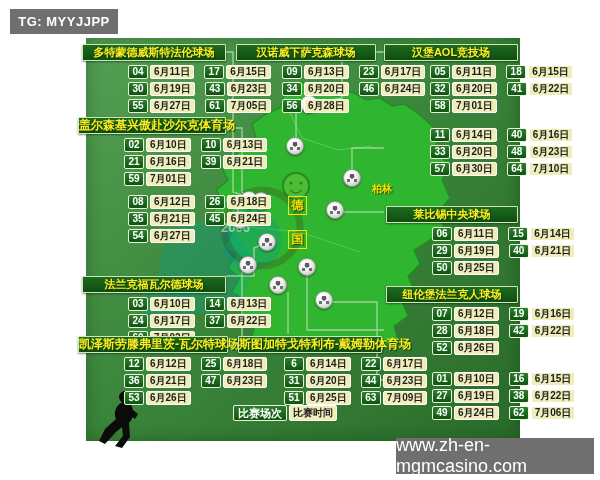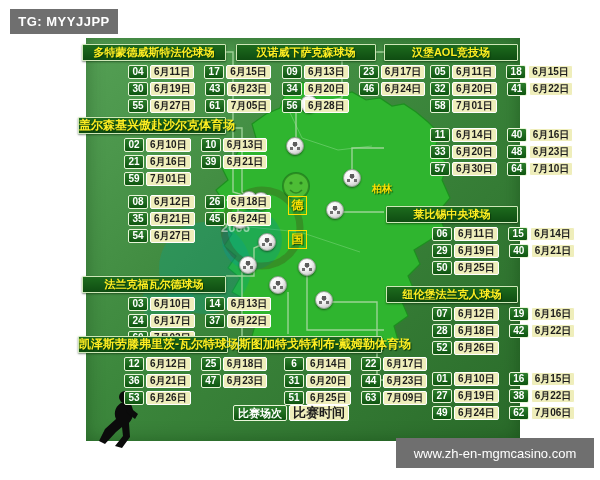--- a/index.html
+++ b/index.html
@@ -6,22 +6,22 @@
   .stage{position:relative;width:600px;height:480px;background:#fff;overflow:hidden;
          font-family:"Liberation Sans","DejaVu Sans",sans-serif;}
   
   .canvas{position:absolute;left:86px;top:38px;width:434px;height:403px;
           background:linear-gradient(135deg,#55a055 0%,#3c873c 45%,#2a6b2a 100%);
           box-shadow:inset 0 0 18px rgba(0,40,0,.35);}
   
   .tg-badge{position:absolute;left:10px;top:9px;width:108px;height:25px;background:#6f6f6f;
             color:#fff;font-weight:bold;font-size:13px;display:flex;align-items:center;
             justify-content:center;letter-spacing:.5px;z-index:9;}
-  .watermark{position:absolute;left:396px;top:438px;width:198px;height:30px;background:#6f6f6f;
-             color:#fff;font-size:13px;display:flex;align-items:center;justify-content:center;z-index:9;}
+  .watermark{position:absolute;left:396px;top:438px;width:198px;height:36px;background:#6f6f6f;
+             color:#fff;font-size:18px;display:flex;align-items:center;justify-content:center;z-index:9;}
   
   svg.overlay{position:absolute;left:0;top:0;z-index:2;pointer-events:none;}
   
   .stadium{position:absolute;z-index:4;}
   .st-header{height:15px;line-height:15px;text-align:center;font-size:11px;font-weight:bold;
              color:#ffee22;background:linear-gradient(#1d6b1d,#0f4d12);border:1px solid #cfe8b8;
              border-radius:1px;white-space:nowrap;text-shadow:1px 1px 1px #0a3a0a;
              box-shadow:0 1px 2px rgba(0,30,0,.5);}
   .st-long .st-header{font-size:12px;}
   .st-rows{display:flex;flex-direction:column;gap:3px;margin-top:4px;}
@@ -54,21 +54,21 @@
           radial-gradient(circle at 35% 30%, #ffffff 0%, #f1f1f1 45%, #cbcbcb 78%, #8f8f8f 100%);}
   
   .country-char{position:absolute;width:17px;height:17px;z-index:4;border:1px solid #ffe000;
                 color:#ffe000;font-weight:bold;font-size:12px;display:flex;align-items:center;
                 justify-content:center;text-shadow:1px 1px 1px #084508;}
   .city-label{position:absolute;z-index:4;color:#ffe000;font-weight:bold;font-size:10px;
               text-shadow:1px 1px 1px #084508;}
   
   .legend{position:absolute;left:185px;top:405px;display:flex;gap:2px;z-index:5;margin-left:48px;}
   .legend .mnum{width:auto;padding:0 4px;font-size:11px;line-height:14px;}
-  .legend .mdate{font-size:13px;line-height:14px;text-align:center;}
+  .legend .mdate{font-size:10px;line-height:14px;text-align:center;}
 </style>
 </head>
 <body>
 
 <div class="stage">
 
   <div class="canvas"></div>
 
   <div class="tg-badge">TG: MYYJJPP</div>
 

